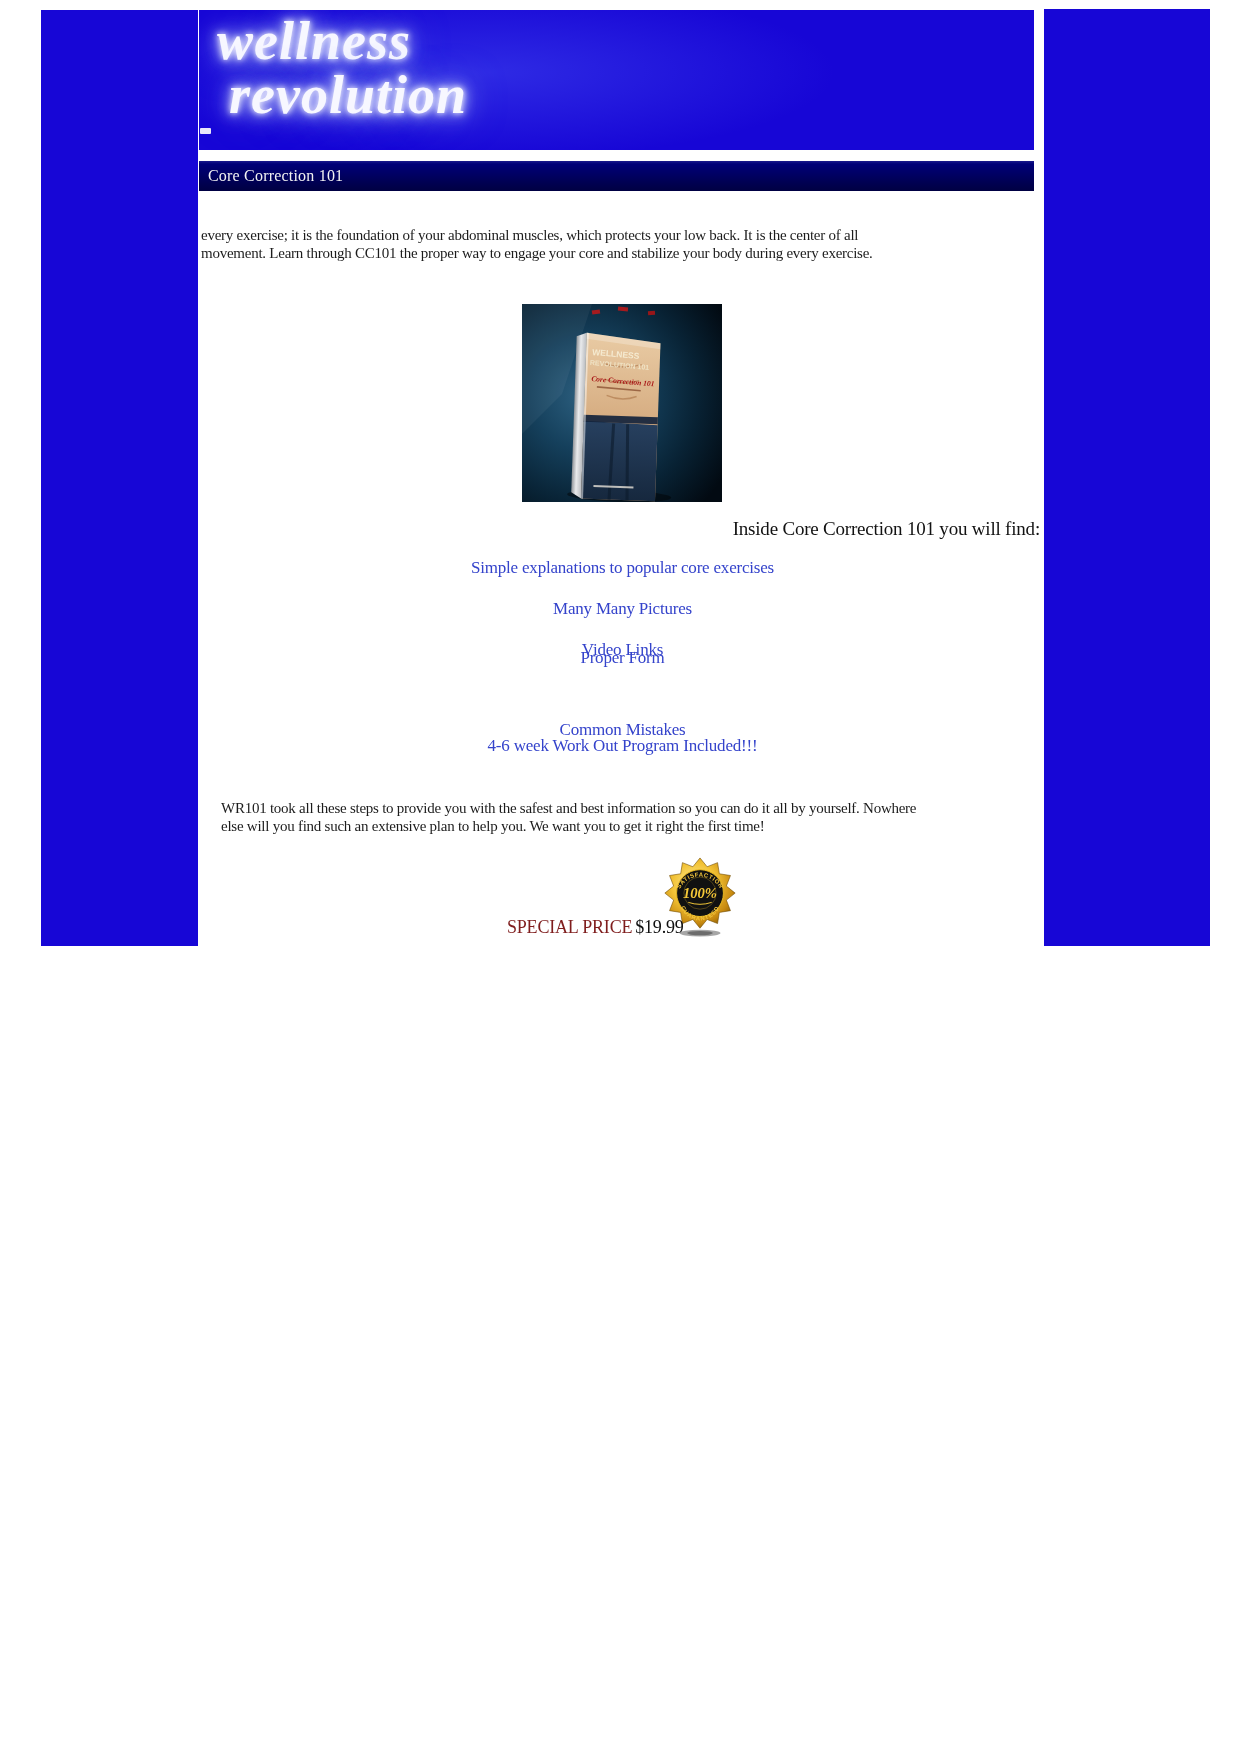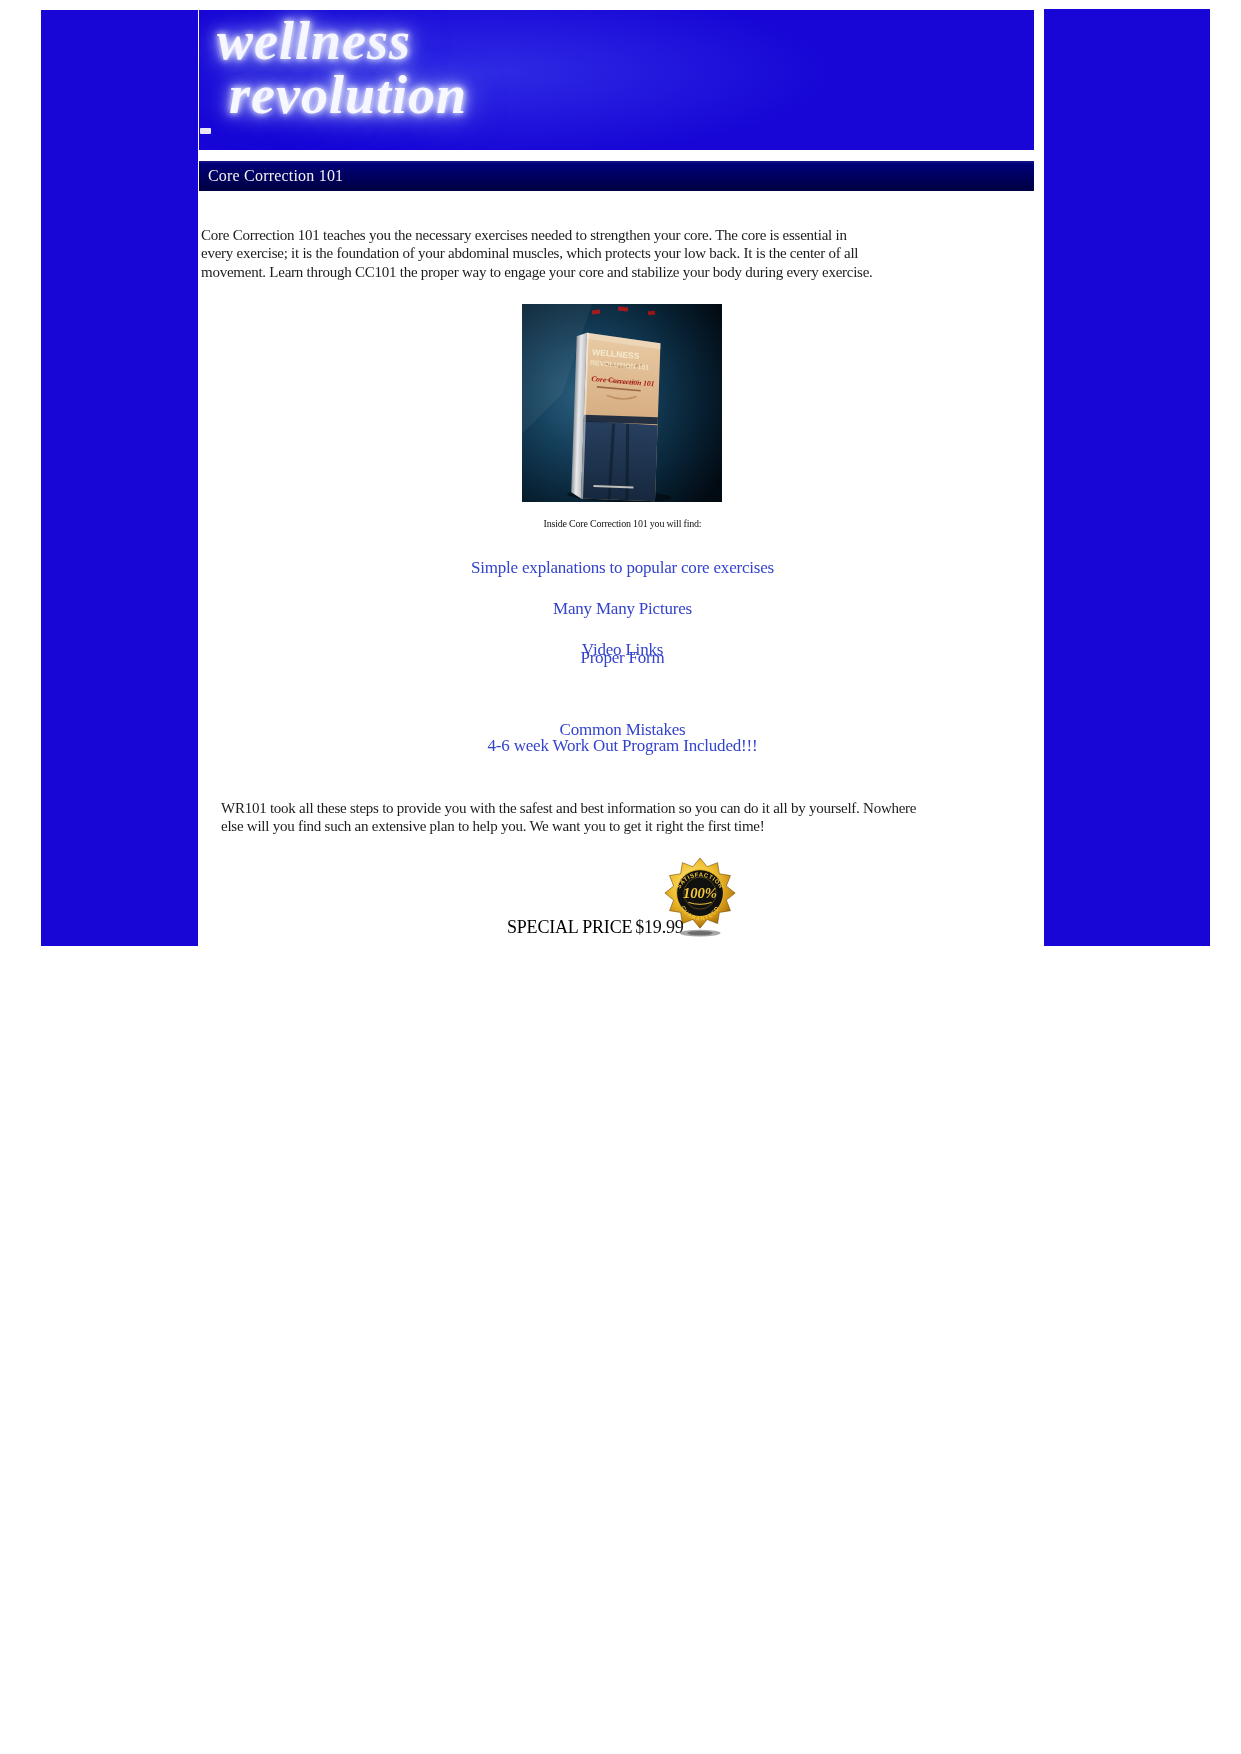--- a/index.html
+++ b/index.html
@@ -43,32 +43,32 @@
 
   .para{position:absolute;left:201px;font-size:15px;letter-spacing:-0.25px;
         line-height:18.3px;color:#1c1c1c;}
   .para div{white-space:nowrap;}
   #intro-para{top:226px;}
   #closing-para{top:799px;margin-left:20px;}
 
   #product-image{position:absolute;left:522px;top:304px;width:200px;height:198px;}
 
   .center-block{position:absolute;left:205px;width:835px;text-align:center;white-space:nowrap;}
-  #find-heading{top:518px;font-size:10px;color:#121212;letter-spacing:-0.2px;}
+  #find-heading{top:518px;font-size:19px;color:#121212;letter-spacing:-0.2px;text-align:right;}
   .feature{position:absolute;left:205px;width:835px;text-align:center;white-space:nowrap;
            font-size:17px;color:#3443cb;letter-spacing:-0.2px;}
   #feature-0{top:558px;}
   #feature-1{top:599px;}
   #feature-2{top:640px;}
   #feature-3{top:648px;}
   #feature-4{top:720px;}
   #feature-5{top:736px;}
 
   #price-line{position:absolute;left:507px;top:917px;font-size:18px;letter-spacing:-0.2px;white-space:nowrap;}
-  #price-label{color:#000000;}
+  #price-label{color:#7f1d1d;}
   #price-amount{color:#101010;margin-left:3px;}
 
   #guarantee-badge{position:absolute;left:662px;top:856px;width:76px;height:82px;}
 </style>
 </head>
 <body>
 
 <div id="left-sidebar" class="sidebar"></div>
 <div id="right-sidebar" class="sidebar"></div>
 
@@ -76,21 +76,20 @@
   <span class="logo-word" id="logo-line1">wellness</span>
   <span class="logo-word" id="logo-line2">revolution</span>
   <span id="banner-artifact"></span>
 </div>
 
 <div id="navy-bar">
   <span>Core Correction 101</span>
 </div>
 
 <div id="intro-para" class="para">
-  <div>Core Correction 101 teaches you the necessary exercises needed to strengthen your core. The core is essential in</div>
   <div>every exercise; it is the foundation of your abdominal muscles, which protects your low back. It is the center of all</div>
   <div>movement. Learn through CC101 the proper way to engage your core and stabilize your body during every exercise.</div>
 </div>
 
 <svg id="product-image" viewBox="0 0 200 198" xmlns="http://www.w3.org/2000/svg">
   <defs>
     <radialGradient id="pbg" cx="32%" cy="46%" r="80%">
       <stop offset="0%" stop-color="#2d6080"></stop>
       <stop offset="35%" stop-color="#15405c"></stop>
       <stop offset="70%" stop-color="#082234"></stop>

